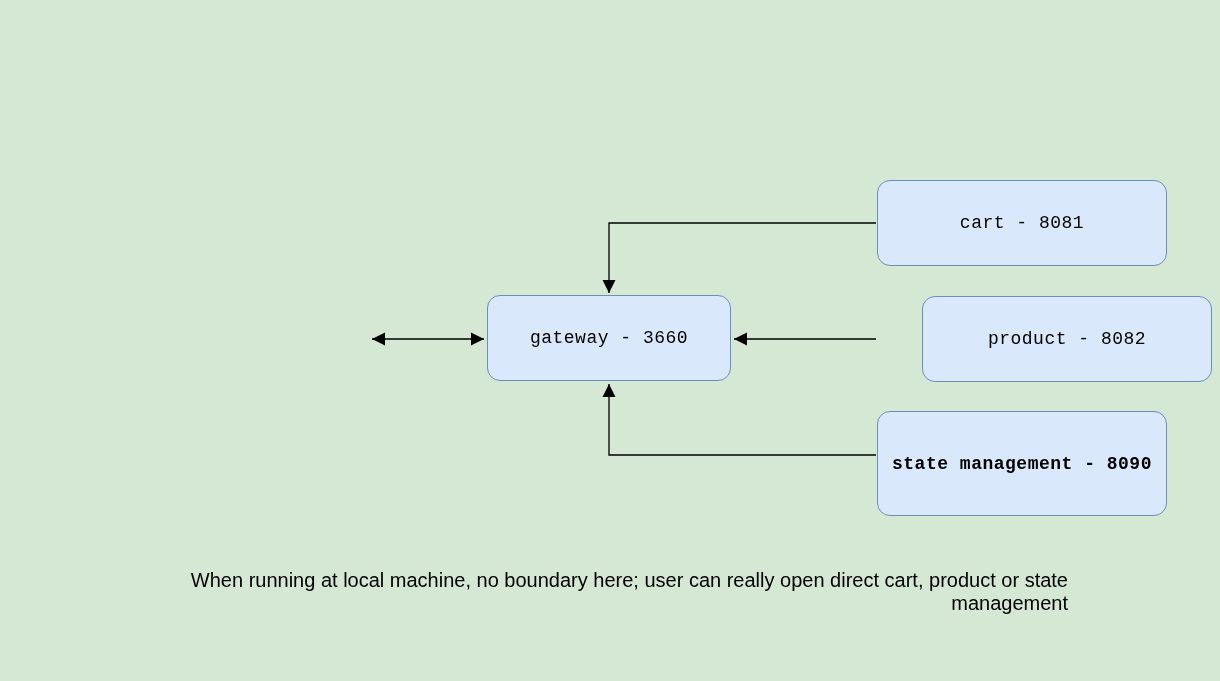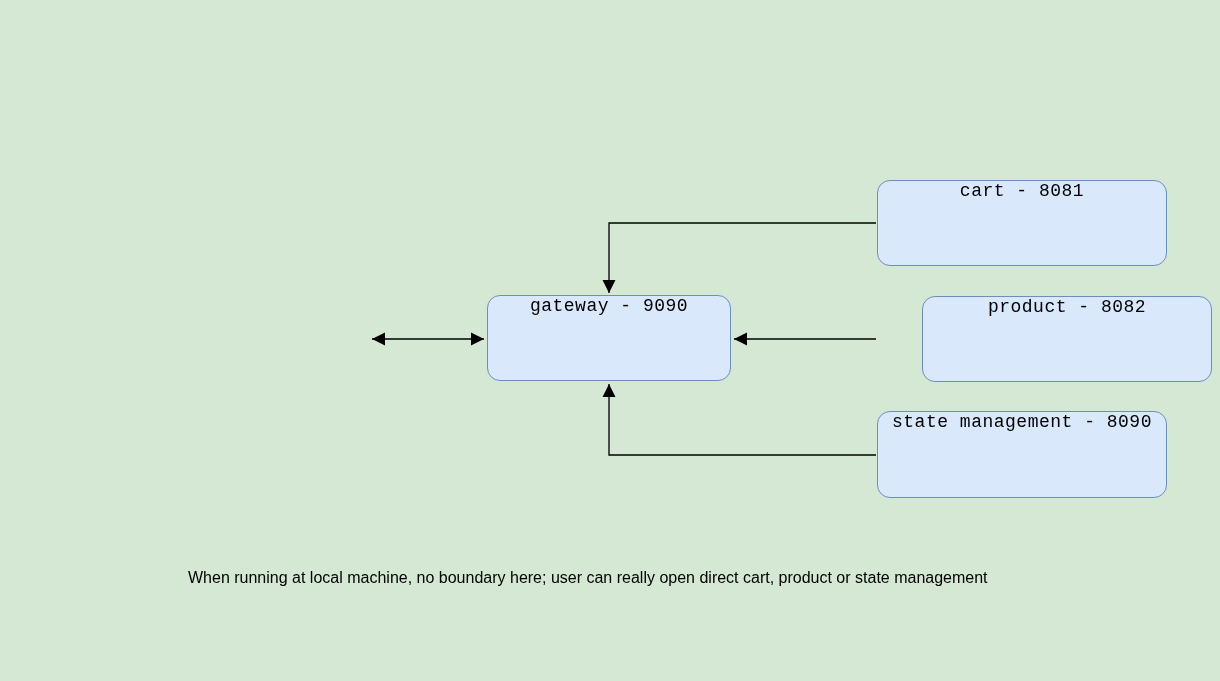--- a/index.html
+++ b/index.html
@@ -32,40 +32,40 @@
     fill: none;
   }
   .arrowhead { fill: var(--line); }
   .node {
     position: absolute;
     z-index: 2;
     background: var(--node-fill);
     border: 1px solid var(--node-border);
     border-radius: 13px;
     display: flex;
-    align-items: flex-start;
+    align-items: center;
     justify-content: center;
     font-family: "Liberation Mono", "DejaVu Sans Mono", monospace;
     font-size: 18px;
     letter-spacing: 0.5px;
     color: #000000;
     white-space: nowrap;
   }
   .node-host      { left: 94px;  top: 296px; width: 276px; height: 86px; }
   .node-gateway   { left: 487px; top: 295px; width: 244px; height: 86px; }
   .node-cart      { left: 877px; top: 180px; width: 290px; height: 86px; }
   .node-product   { left: 922px; top: 296px; width: 290px; height: 86px; }
-  .node-state     { left: 877px; top: 411px; width: 290px; height: 87px; }
+  .node-state     { left: 877px; top: 411px; width: 290px; height: 105px; font-weight: bold; }
   .caption {
     position: absolute;
     z-index: 2;
     left: 188px; top: 569px;
     width: 880px;
-    text-align: left;
-    font-size: 16px;
+    text-align: right;
+    font-size: 20px;
     color: #000000;
   }
 </style>
 </head>
 <body>
 
 <div class="canvas">
 
   <svg class="edge-layer" viewBox="0 0 1220 681" xmlns="http://www.w3.org/2000/svg">
     <defs>
@@ -74,21 +74,21 @@
       </marker>
     </defs>
     <line class="edge" x1="372" y1="339" x2="484" y2="339" marker-start="url(#arrow)" marker-end="url(#arrow)"></line>
     <line class="edge" x1="876" y1="339" x2="734" y2="339" marker-end="url(#arrow)"></line>
     <polyline class="edge" points="876,223 609,223 609,293" marker-end="url(#arrow)"></polyline>
     <polyline class="edge" points="876,455 609,455 609,384" marker-end="url(#arrow)"></polyline>
   </svg>
 
 
   <div class="node node-gateway">
-    <span>gateway - 9090</span>
+    <span>gateway - 3660</span>
   </div>
 
   <div class="node node-cart">
     <span>cart - 8081</span>
   </div>
 
   <div class="node node-product">
     <span>product - 8082</span>
   </div>
 

